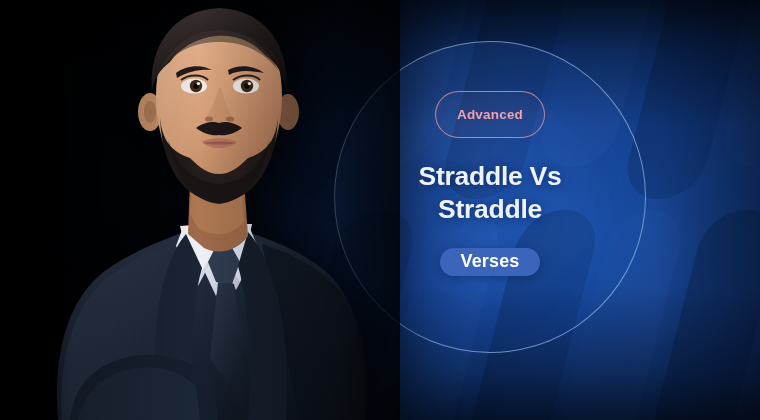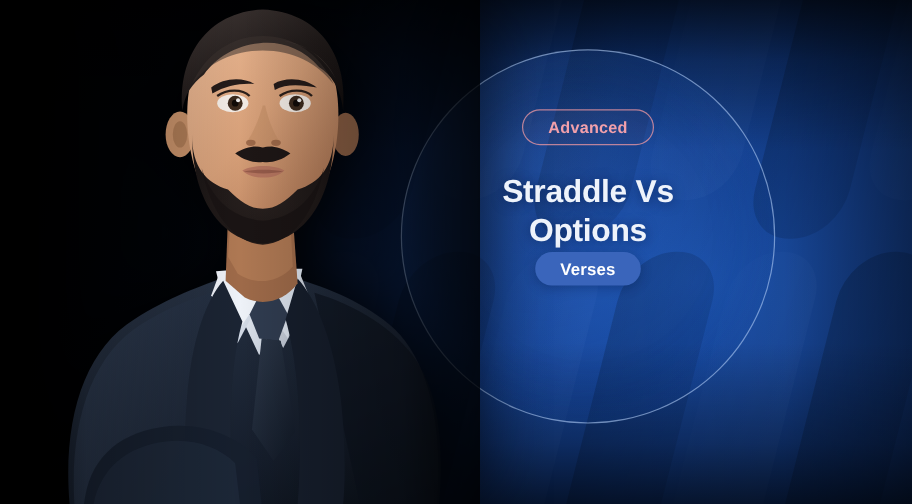--- a/index.html
+++ b/index.html
@@ -77,21 +77,21 @@
     width:312px;height:312px;
     z-index:6;
     display:flex;flex-direction:column;
     align-items:center;justify-content:flex-start;
     padding-top:50px;
     text-align:center;
   }
 
   .badge-advanced{
     display:inline-flex;align-items:center;justify-content:center;
-    height:30px;padding:0 21px;
+    height:47px;padding:0 21px;
     border:1px solid rgba(232,150,162,.78);
     border-radius:999px;
     color:#f2a0ab;
     font-size:13.5px;font-weight:700;
     letter-spacing:.2px;
     background:rgba(255,160,170,.035);
     white-space:nowrap;
   }
 
   .hero-title{
@@ -101,25 +101,26 @@
     font-weight:700;
     line-height:1.26;
     letter-spacing:-.25px;
     text-shadow:0 1px 10px rgba(0,20,60,.55);
     max-width:270px;
   }
   .hero-title .ln{display:block;white-space:nowrap;}
 
   .badge-verses{
     display:inline-flex;align-items:center;justify-content:center;
+    margin-top:21px;
     height:28px;padding:0 21px;
     border-radius:999px;
     background:#3a65bb;
     color:#ffffff;
-    font-size:14px;font-weight:700;
+    font-size:18px;font-weight:700;
     letter-spacing:.15px;
     white-space:nowrap;
     box-shadow:0 2px 10px rgba(0,15,50,.30);
   }
 </style>
 </head>
 <body>
 
 <div class="stage">
 
@@ -304,19 +305,19 @@
       <rect x="0" y="0" width="400" height="420" fill="url(#edgeFade)"></rect>
     </svg>
   </div>
 
   <div class="content">
 
     <div class="badge-advanced">Advanced</div>
 
     <h1 class="hero-title">
       <span class="ln">Straddle Vs</span>
-      <span class="ln">Options</span>
+      <span class="ln">Straddle</span>
     </h1>
 
     <div class="badge-verses">Verses</div>
   </div>
 
 </div>
 
 </body></html>

